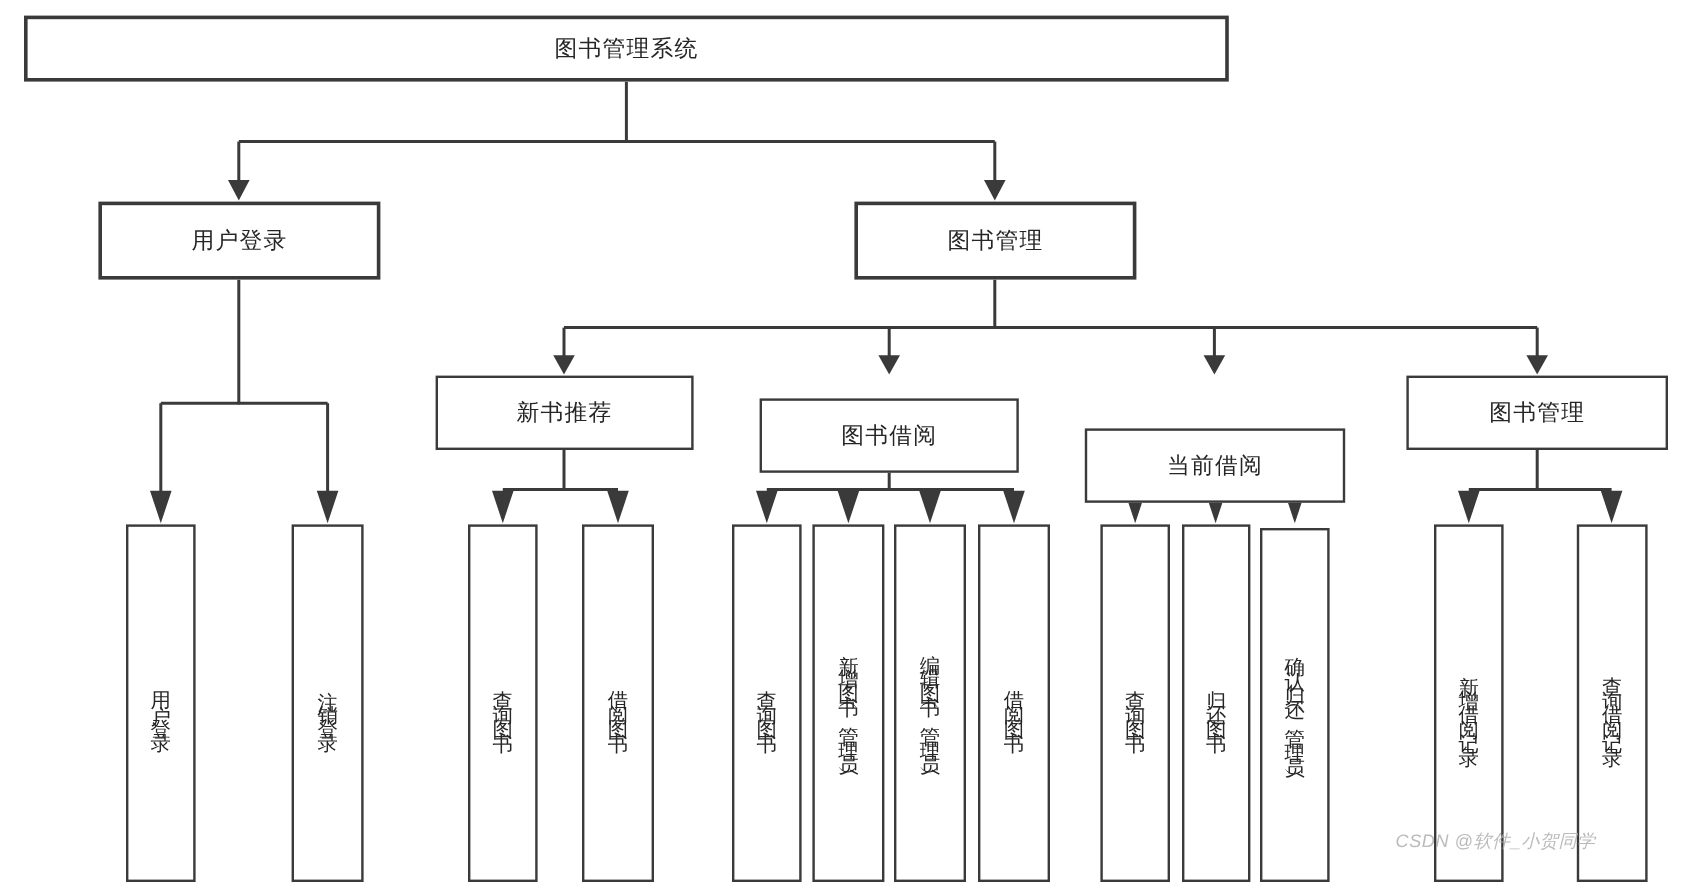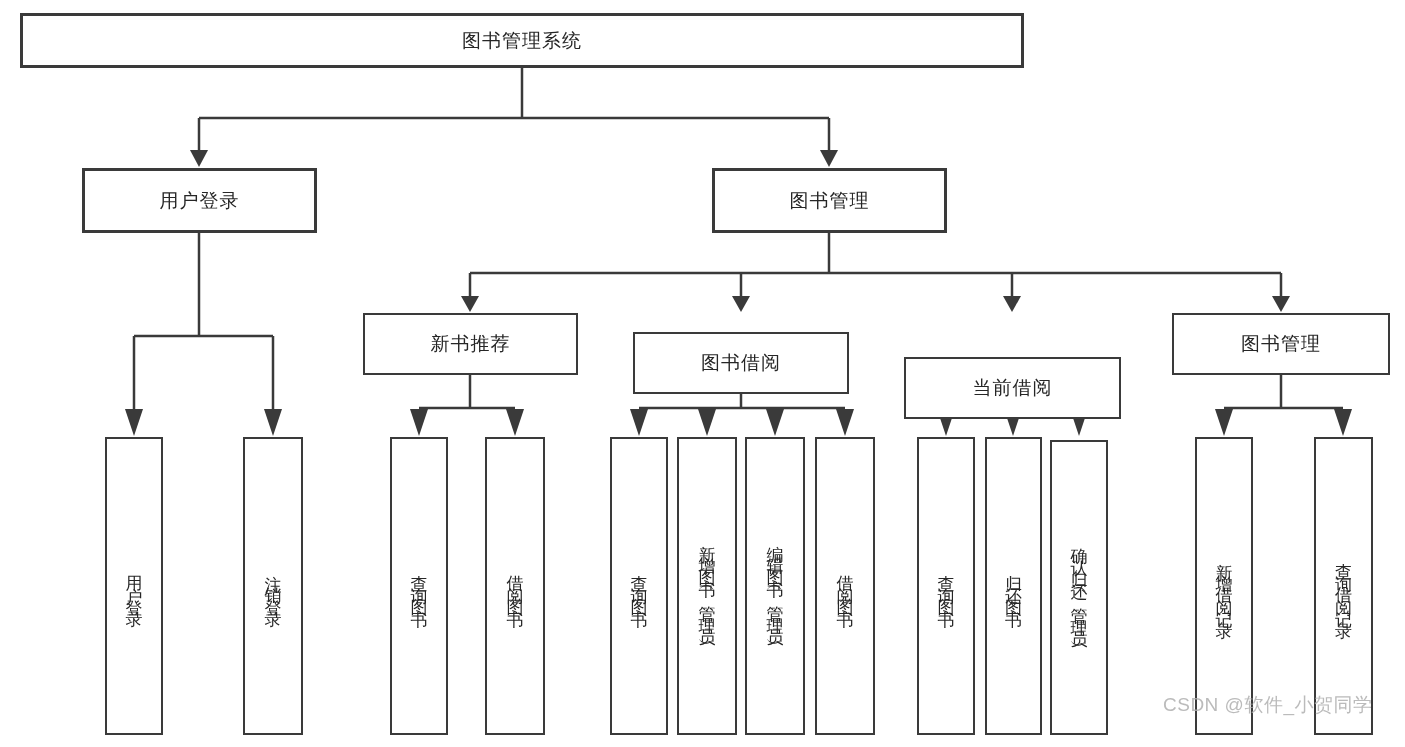--- a/index.html
+++ b/index.html
@@ -46,25 +46,26 @@
     font-size: 17px;
     letter-spacing: 12px;
     color: #262626;
     line-height: 1;
   }
   .watermark {
     position: absolute;
     left: 1163px;
     top: 692px;
     width: 242px;
-    font-size: 19px;
+    font-size: 15px;
     color: rgba(175, 175, 175, 0.85);
     white-space: nowrap;
     z-index: 3;
     letter-spacing: 0.5px;
+    font-style: italic;
   }
 </style>
 </head>
 <body>
 
 <div class="canvas">
 
   <svg class="connectors" viewBox="0 0 1405 747" xmlns="http://www.w3.org/2000/svg">
     <g stroke="#3a3a3a" stroke-width="2.5" fill="none">
 

